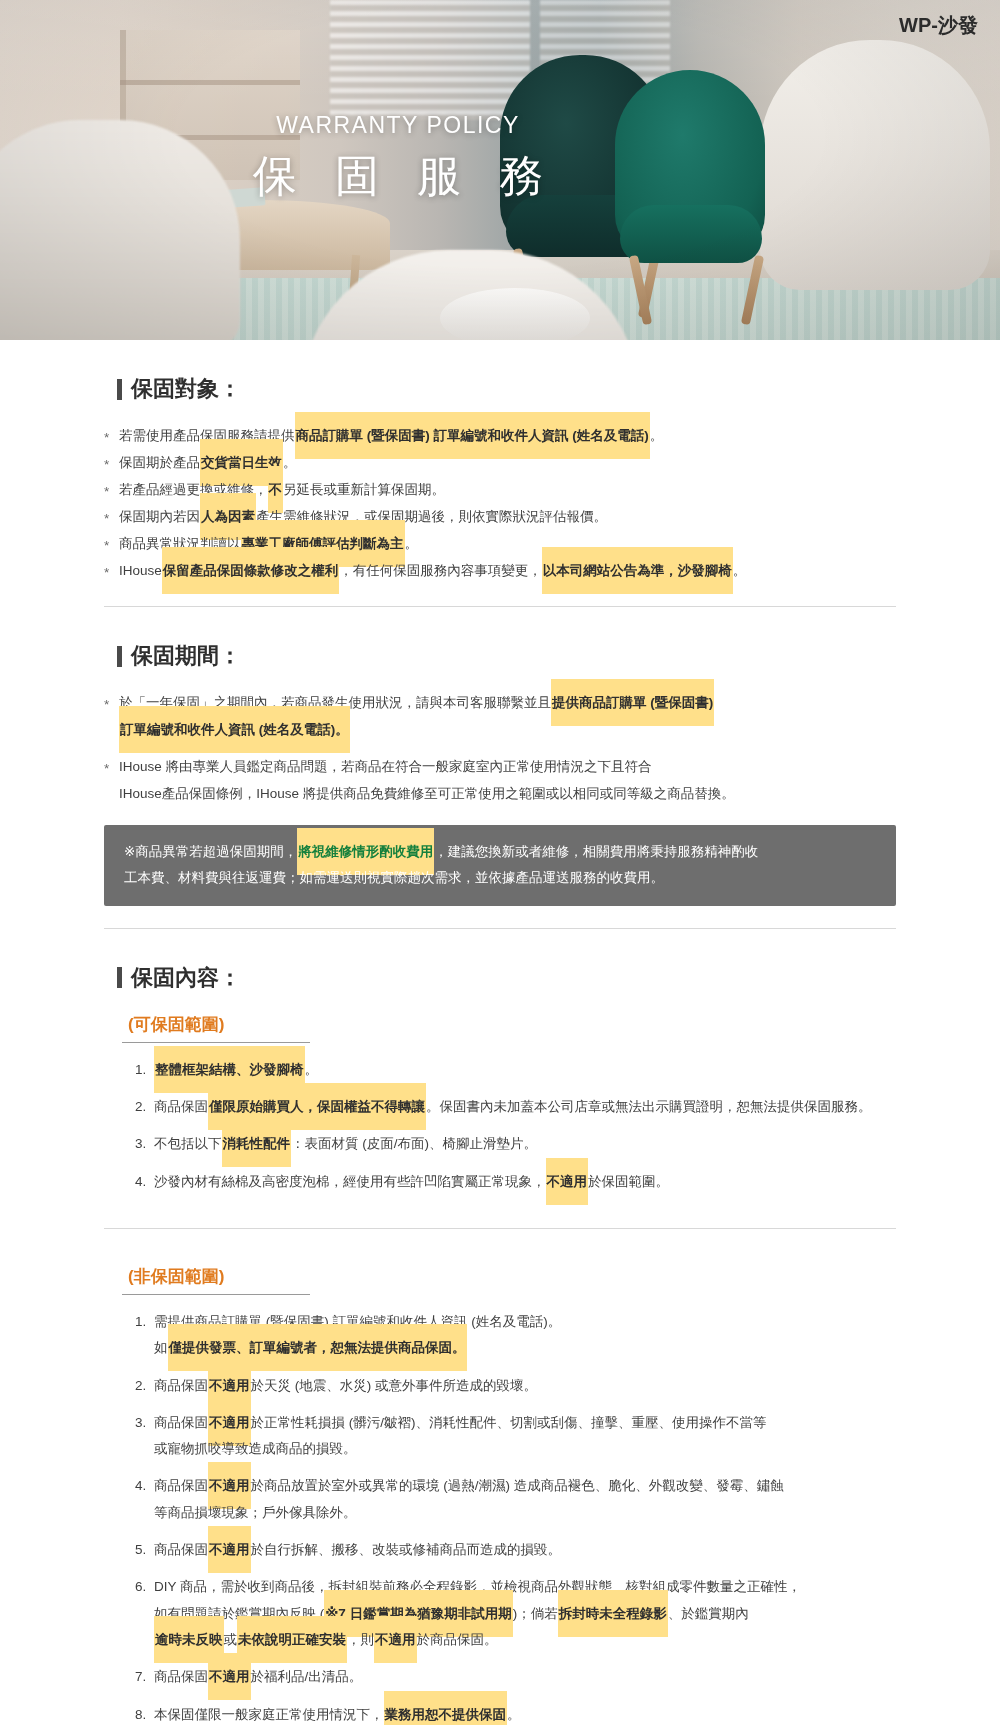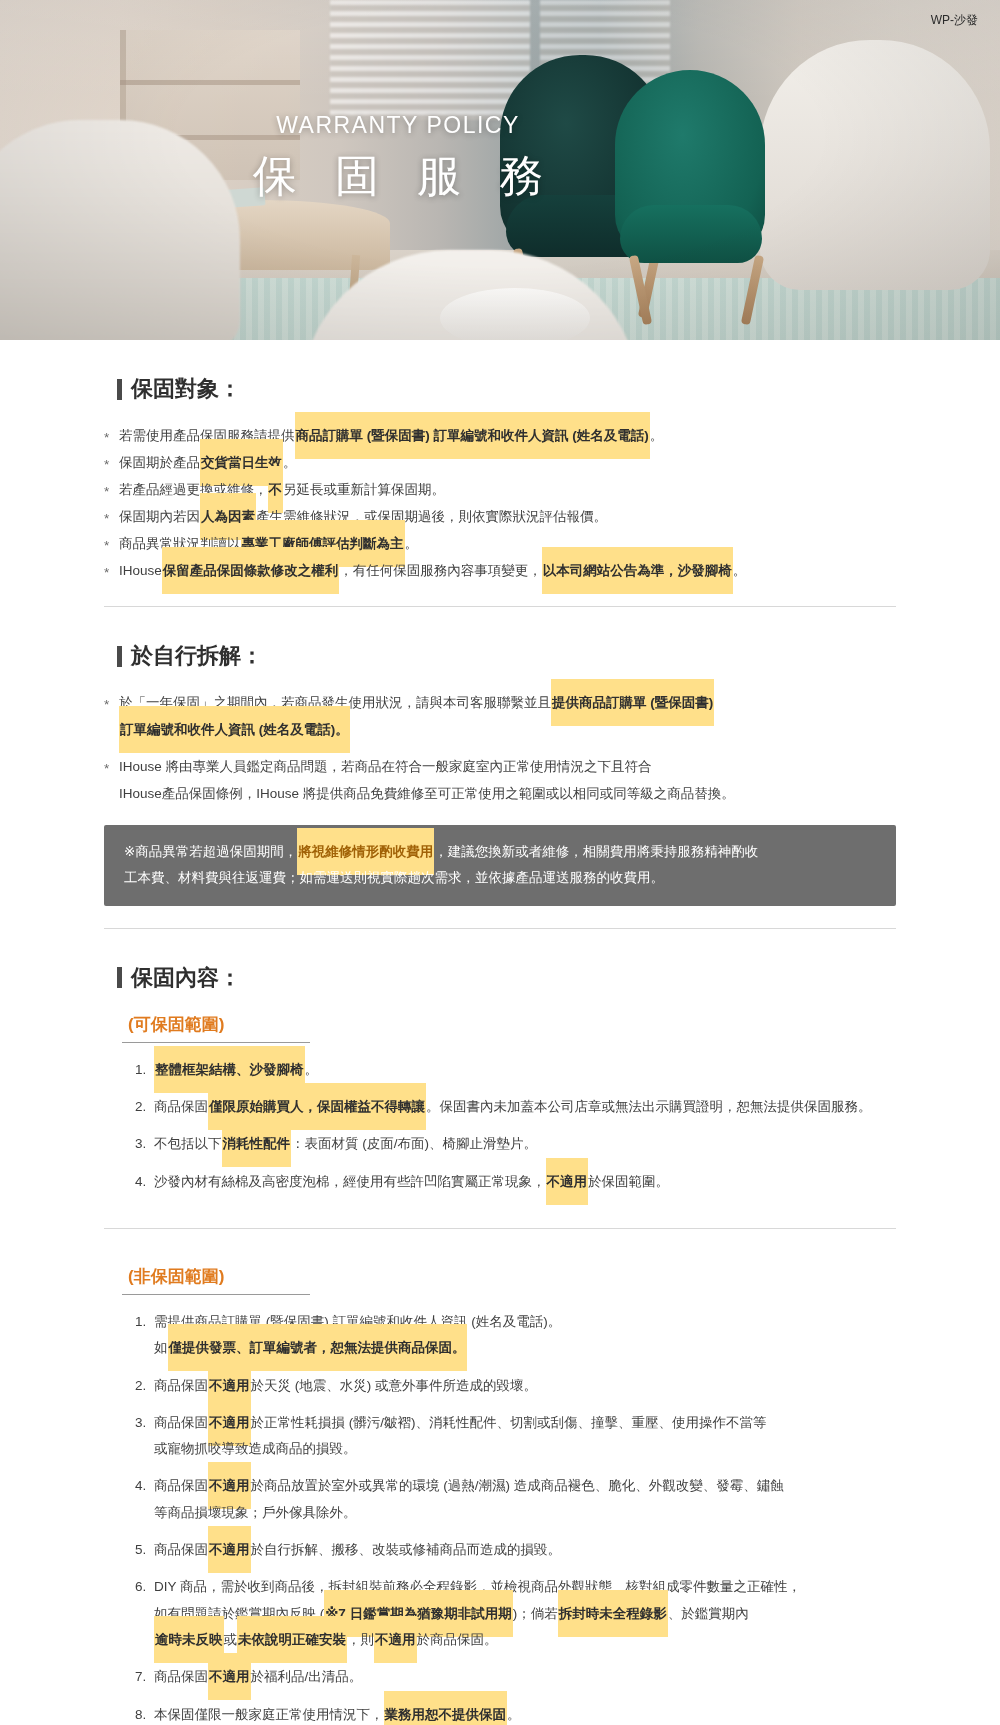--- a/index.html
+++ b/index.html
@@ -159,22 +159,22 @@
   }
   .hero-zh {
     margin-top: 8px;
     font-size: 44px;
     letter-spacing: 13px;
     font-weight: 400;
     padding-left: 13px;
   }
   .hero-code {
     position: absolute; right: 22px; top: 12px;
-    font-size: 12px;
-    font-weight: normal;
+    font-size: 20px;
+    font-weight: bold;
     color: #2b2b2b;
   }
 
   
   .content {
     padding: 0 104px;
   }
   .section { padding-top: 34px; padding-bottom: 22px; }
   .divider { height: 1px; background: #d8d8d8; margin: 0 0 0 0; }
 
@@ -214,21 +214,21 @@
 
   .note-box {
     background: #6e6e6e;
     color: #ffffff;
     font-size: 13.5px;
     line-height: 1.95;
     padding: 14px 20px;
     margin-top: 18px;
     border-radius: 2px;
   }
-  .note-box .hl { background: #ffe08a; color: #a16207; }
+  .note-box .hl { background: #ffe08a; color: #15803d; }
 
   .subhead {
     display: inline-block;
     font-size: 17px;
     color: #e07b1f;
     font-weight: bold;
     border-bottom: 1px solid #9a9a9a;
     padding: 0 86px 6px 6px;
     margin: 2px 0 14px 18px;
     text-align: center;
@@ -296,21 +296,21 @@
         <li><span>商品異常狀況判讀以</span><span class="hl">專業工廠師傅評估判斷為主</span><span>。</span></li>
         <li><span>IHouse</span><span class="hl">保留產品保固條款修改之權利</span><span>，有任何保固服務內容事項變更，</span><span class="hl">以本司網站公告為準，沙發腳椅</span><span>。</span></li>
       </ul>
   </div>
 
   <div class="divider"></div>
 
   <div class="section">
     <h2 class="sec-title">
       <span class="bar"></span>
-      <span>於自行拆解：</span>
+      <span>保固期間：</span>
     </h2>
     <ul class="stars" id="list-period">
         <li class="li-loose"><span>於「一年保固」之期間內，若商品發生使用狀況，請與本司客服聯繫並且</span><span class="hl">提供商品訂購單 (暨保固書)</span><br><span class="hl">訂單編號和收件人資訊 (姓名及電話)。</span></li>
         <li class="li-loose"><span>IHouse 將由專業人員鑑定商品問題，若商品在符合一般家庭室內正常使用情況之下且符合</span><br><span>IHouse產品保固條例，IHouse 將提供商品免費維修至可正常使用之範圍或以相同或同等級之商品替換。</span></li>
       </ul>
     <div class="note-box" id="note-period"><span>※商品異常若超過保固期間，</span><span class="hl">將視維修情形酌收費用</span><span>，建議您換新或者維修，相關費用將秉持服務精神酌收</span><br><span>工本費、材料費與往返運費；如需運送則視實際趟次需求，並依據產品運送服務的收費用。</span></div>
   </div>
 
   <div class="divider"></div>
 

